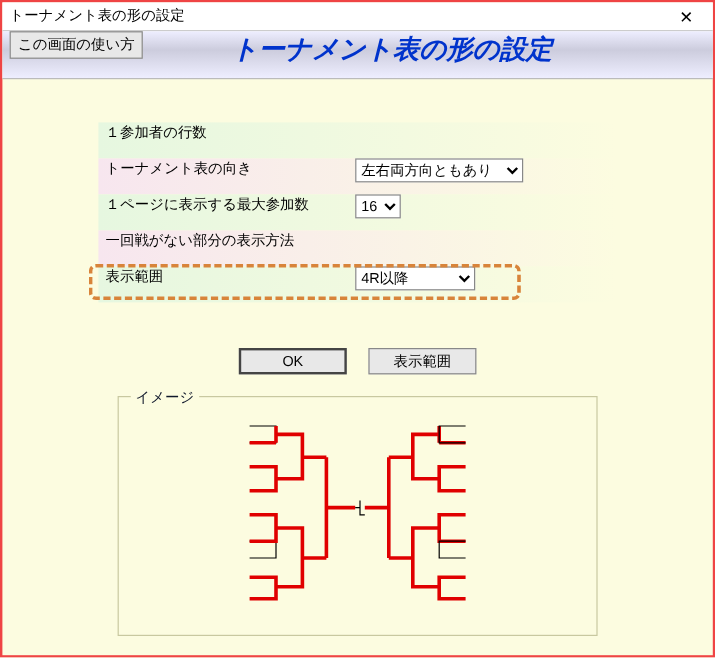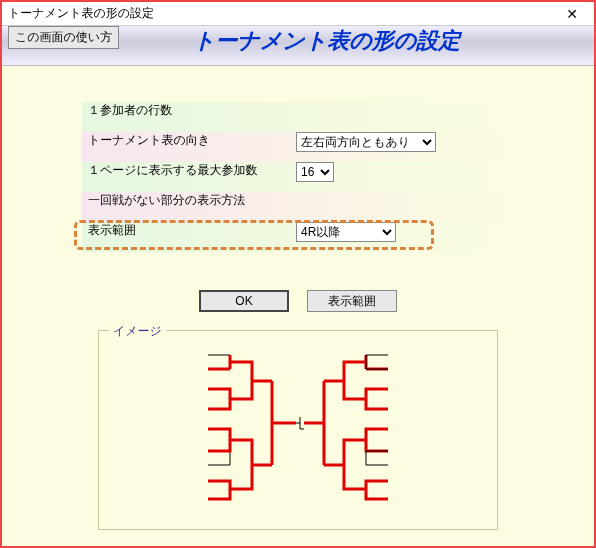--- a/index.html
+++ b/index.html
@@ -105,21 +105,21 @@
     border: 1px solid #c8c8a0;
     position: relative;
     padding: 10px;
     height: 200px;
   }
   .image-group-label {
     position: absolute;
     top: -8px; left: 10px;
     background: #fcfce0;
     padding: 0 4px;
-    color: #4c1d95;
+    color: #0f172a;
   }
   .bracket-svg { display:block; margin: 0 auto; }
 </style>
 </head>
 <body>
 
 <div class="window">
 
   <div class="titlebar">
     <span class="titlebar-text">トーナメント表の形の設定</span>

